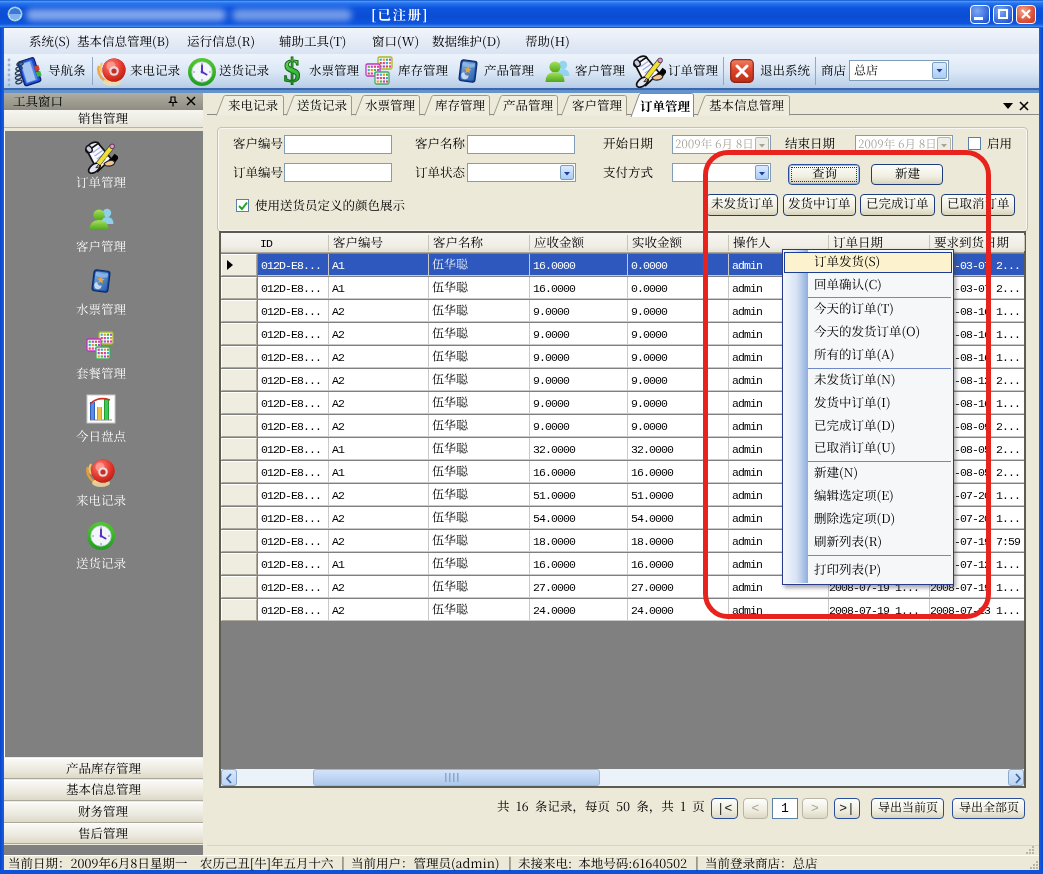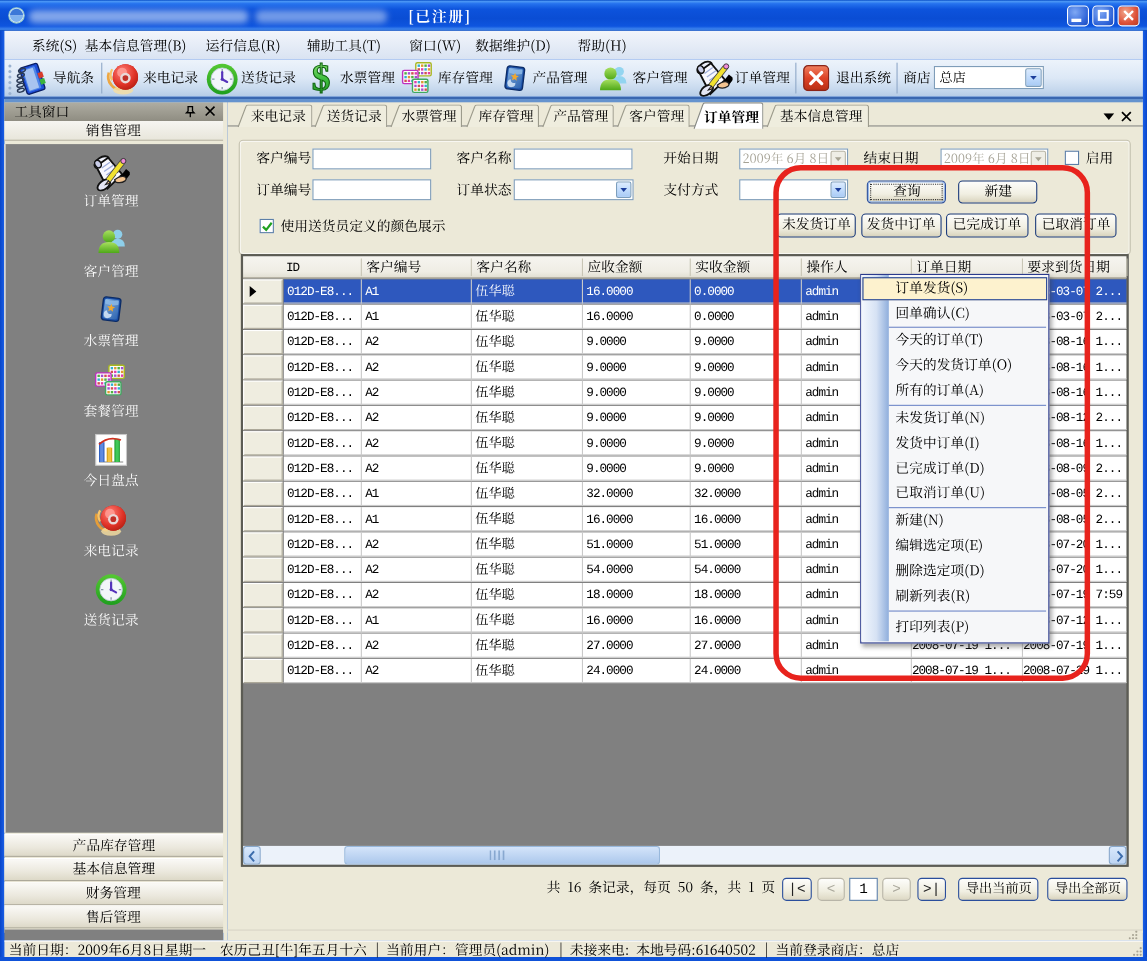--- a/index.html
+++ b/index.html
@@ -1494,21 +1494,21 @@
         <use href="#g130" x="0"></use>
         <use href="#g131" x="1000"></use>
         <use href="#g132" x="2000"></use>
       </g>
     </svg>
   </div>
 <div class="gd" style="position:absolute;left:533px;top:604px;color:#000">24.0000</div>
 <div class="gd" style="position:absolute;left:631px;top:604px;color:#000">24.0000</div>
 <div class="gd" style="position:absolute;left:732px;top:604px;color:#000">admin</div>
 <div class="gd" style="position:absolute;left:829px;top:604px;color:#000">2008-07-19 1...</div>
-<div class="gd" style="position:absolute;left:930px;top:604px;color:#000">2008-07-29 1...</div>
+<div class="gd" style="position:absolute;left:930px;top:604px;color:#000">2008-07-13 1...</div>
 <div style="position:absolute;left:328px;top:599px;width:1px;height:22px;background:#C9C9C9"></div>
 <div style="position:absolute;left:428px;top:599px;width:1px;height:22px;background:#C9C9C9"></div>
 <div style="position:absolute;left:529px;top:599px;width:1px;height:22px;background:#C9C9C9"></div>
 <div style="position:absolute;left:627px;top:599px;width:1px;height:22px;background:#C9C9C9"></div>
 <div style="position:absolute;left:728px;top:599px;width:1px;height:22px;background:#C9C9C9"></div>
 <div style="position:absolute;left:828px;top:599px;width:1px;height:22px;background:#C9C9C9"></div>
 <div style="position:absolute;left:929px;top:599px;width:1px;height:22px;background:#C9C9C9"></div>
 <div style="position:absolute;left:221px;top:769px;width:803px;height:17px;background:#ECF2FA"></div>
 <div style="position:absolute;left:221px;top:769px;width:16px;height:17px;border:1px solid #88A8CC;border-radius:3px;background:linear-gradient(180deg,#D8E8FC,#BDD4F2)"><svg width="15" height="16">
       <path d="M9 4 L5 8.5 L9 13" fill="none" stroke="#3C6CAC" stroke-width="1.8"></path>

